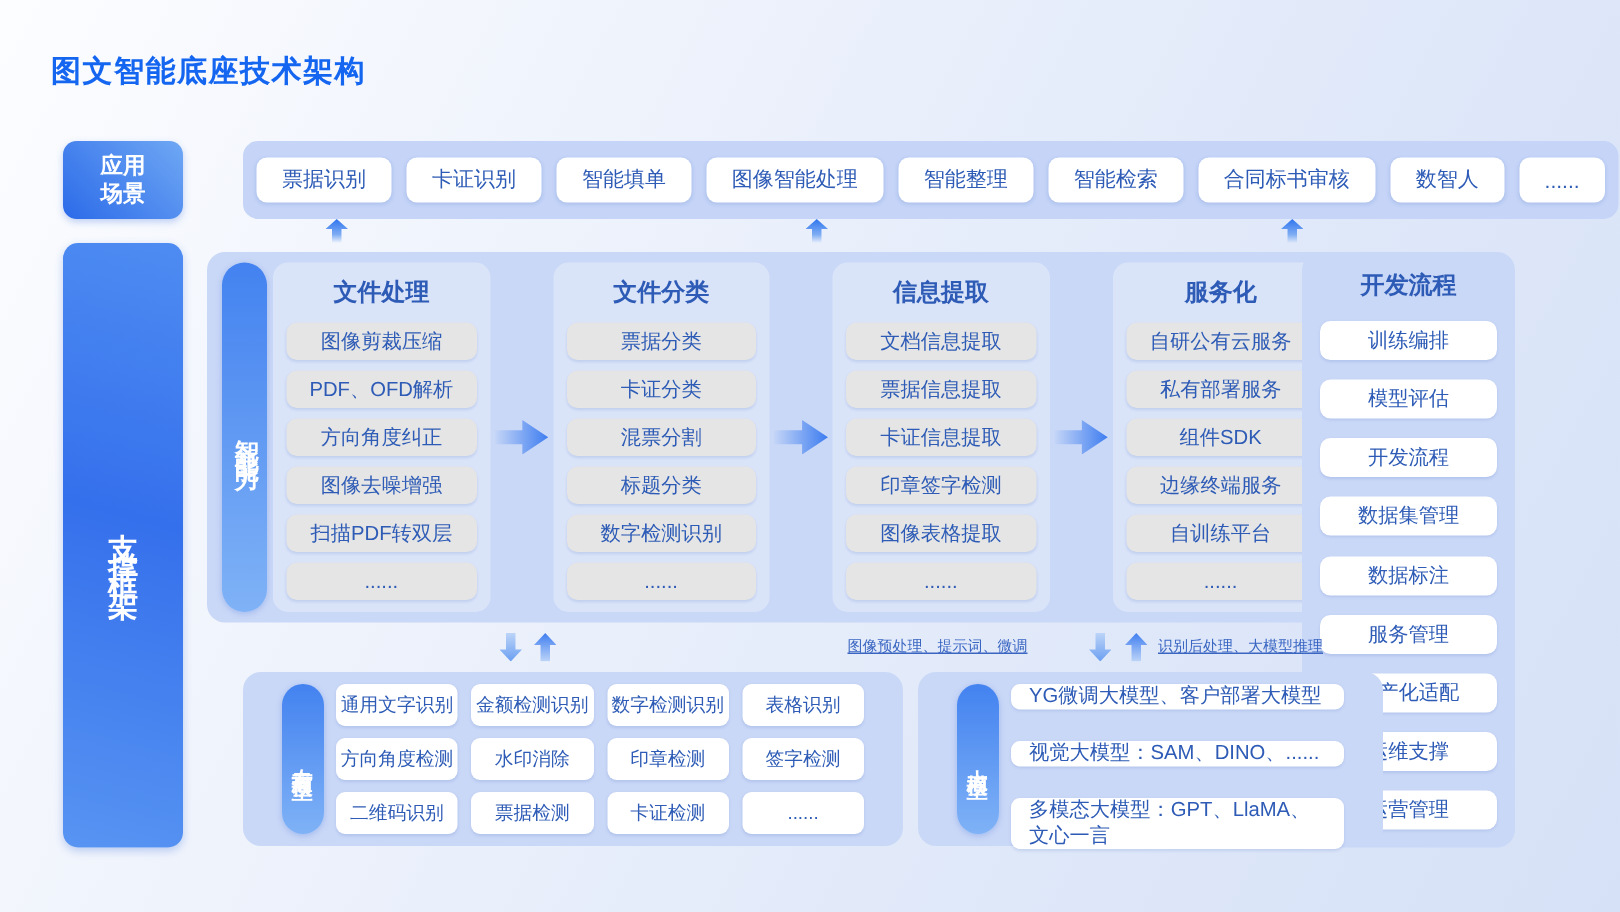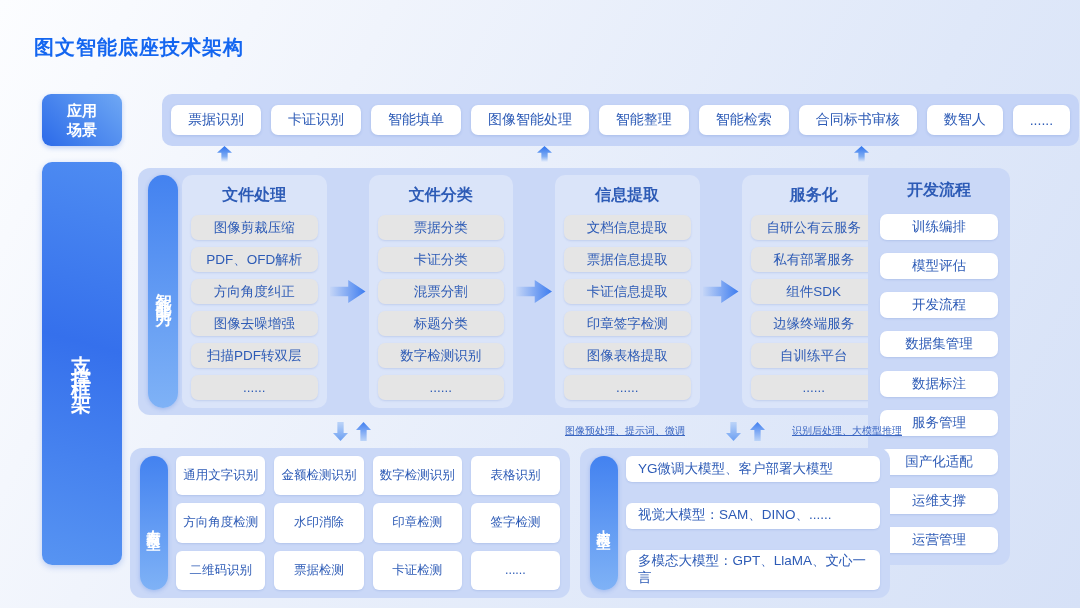--- a/index.html
+++ b/index.html
@@ -103,22 +103,22 @@
     box-shadow:0 1px 2px rgba(45,90,180,.15);
   }
   
   .connector{position:absolute;left:130px;top:415px;width:760px;height:33px;}
   .connector .darr,.connector .uarr{position:absolute;top:7px;}
   .conn-text{
     position:absolute;top:9px;font-size:10px;color:#3a66c2;white-space:nowrap;text-decoration:underline;
   }
   
   .bottom-panel{
-    position:absolute;top:448px;height:150px;border-radius:12px;background:#cad8f7;
-    display:flex;gap:8px;padding:8px 10px;box-sizing:border-box;
+    position:absolute;top:448px;height:116px;border-radius:12px;background:#cad8f7;
+    display:flex;gap:8px;padding:8px 26px;box-sizing:border-box;margin-left:32px;
   }
   .prop-panel{left:130px;width:440px;}
   .llm-panel{left:580px;width:310px;}
   .small-pill{width:28px;border-radius:14px;font-size:14px;letter-spacing:3px;}
   .prop-grid{
     flex:1;display:grid;grid-template-columns:repeat(4,1fr);gap:8px 9px;
   }
   .prop-item{
     background:#fff;border-radius:6px;display:flex;align-items:center;justify-content:center;
     font-size:12.5px;color:#2d5bb6;white-space:nowrap;
@@ -213,21 +213,21 @@
       
     <div class="dev-item">训练编排</div><div class="dev-item">模型评估</div><div class="dev-item">开发流程</div><div class="dev-item">数据集管理</div><div class="dev-item">数据标注</div><div class="dev-item">服务管理</div><div class="dev-item">国产化适配</div><div class="dev-item">运维支撑</div><div class="dev-item">运营管理</div></div>
   </div>
 
   <div class="connector">
     <span class="darr" style="left:203px;"></span>
     <span class="uarr" style="left:226px;"></span>
     <span class="conn-text" style="left:435px;">图像预处理、提示词、微调</span>
     <span class="darr" style="left:596px;"></span>
     <span class="uarr" style="left:620px;"></span>
-    <span class="conn-text" style="left:662px;">识别后处理、大模型推理</span>
+    <span class="conn-text" style="left:642px;">识别后处理、大模型推理</span>
   </div>
 
   <div class="bottom-panel prop-panel">
     <div class="v-pill small-pill">专有模型</div>
     <div class="prop-grid">
 
     <div class="prop-item">通用文字识别</div>
         <div class="prop-item">金额检测识别</div>
         <div class="prop-item">数字检测识别</div>
         <div class="prop-item">表格识别</div>

